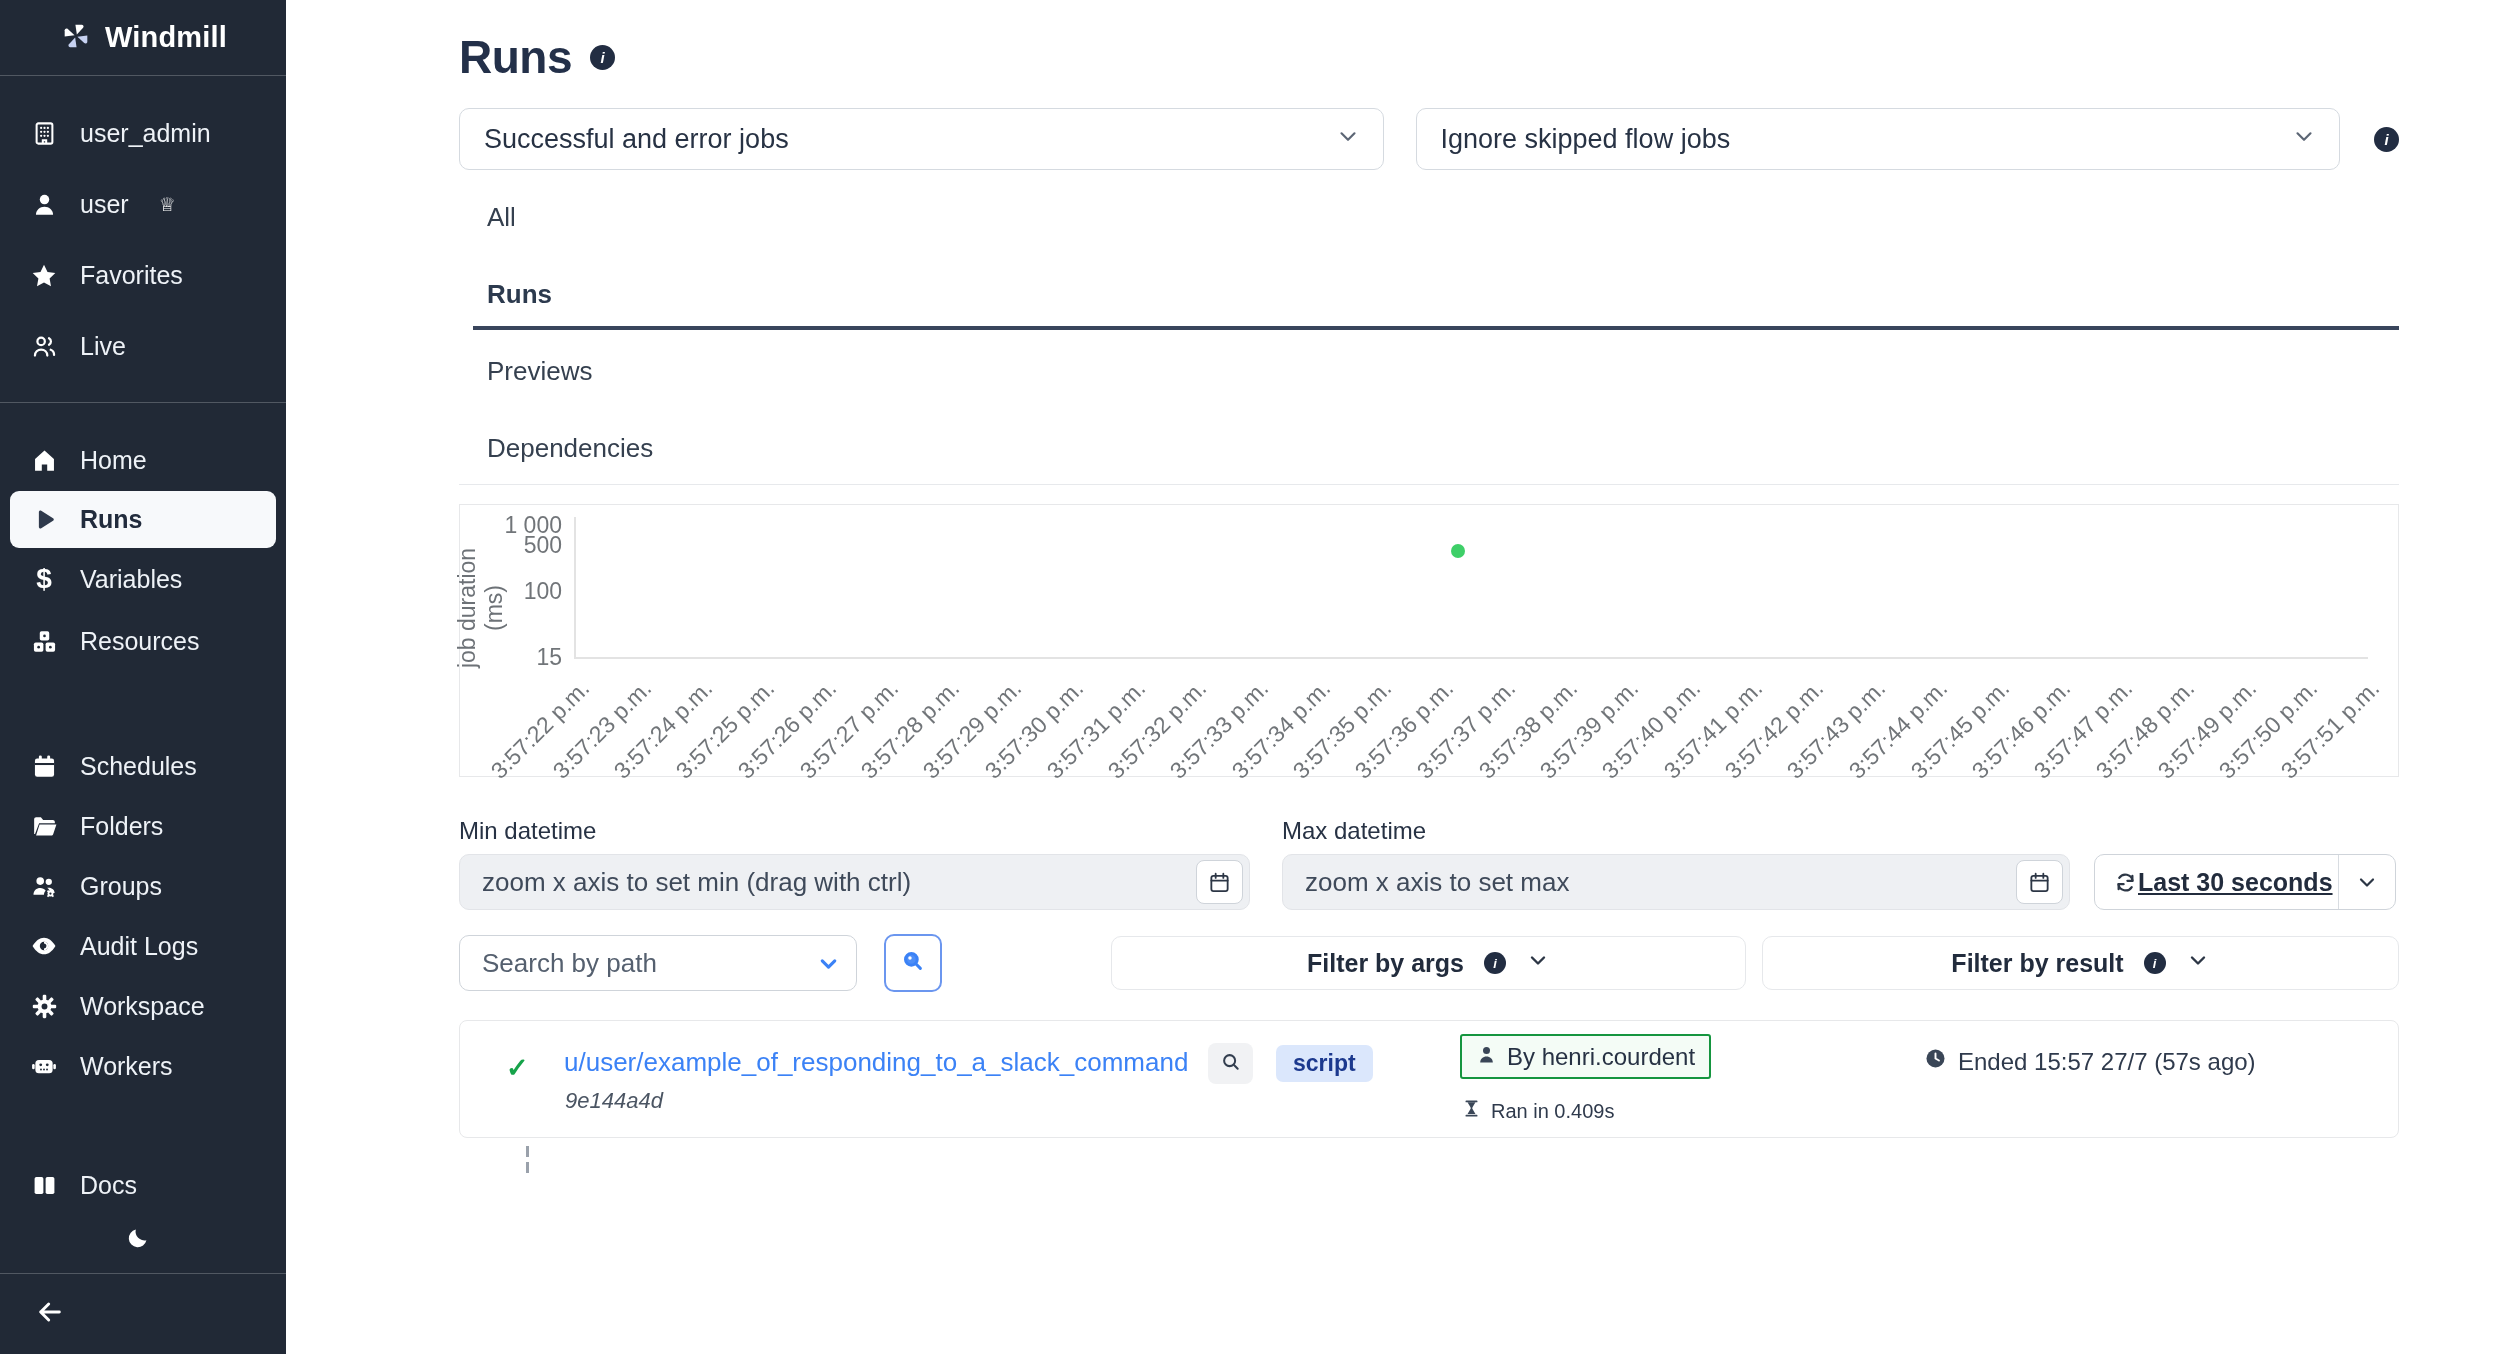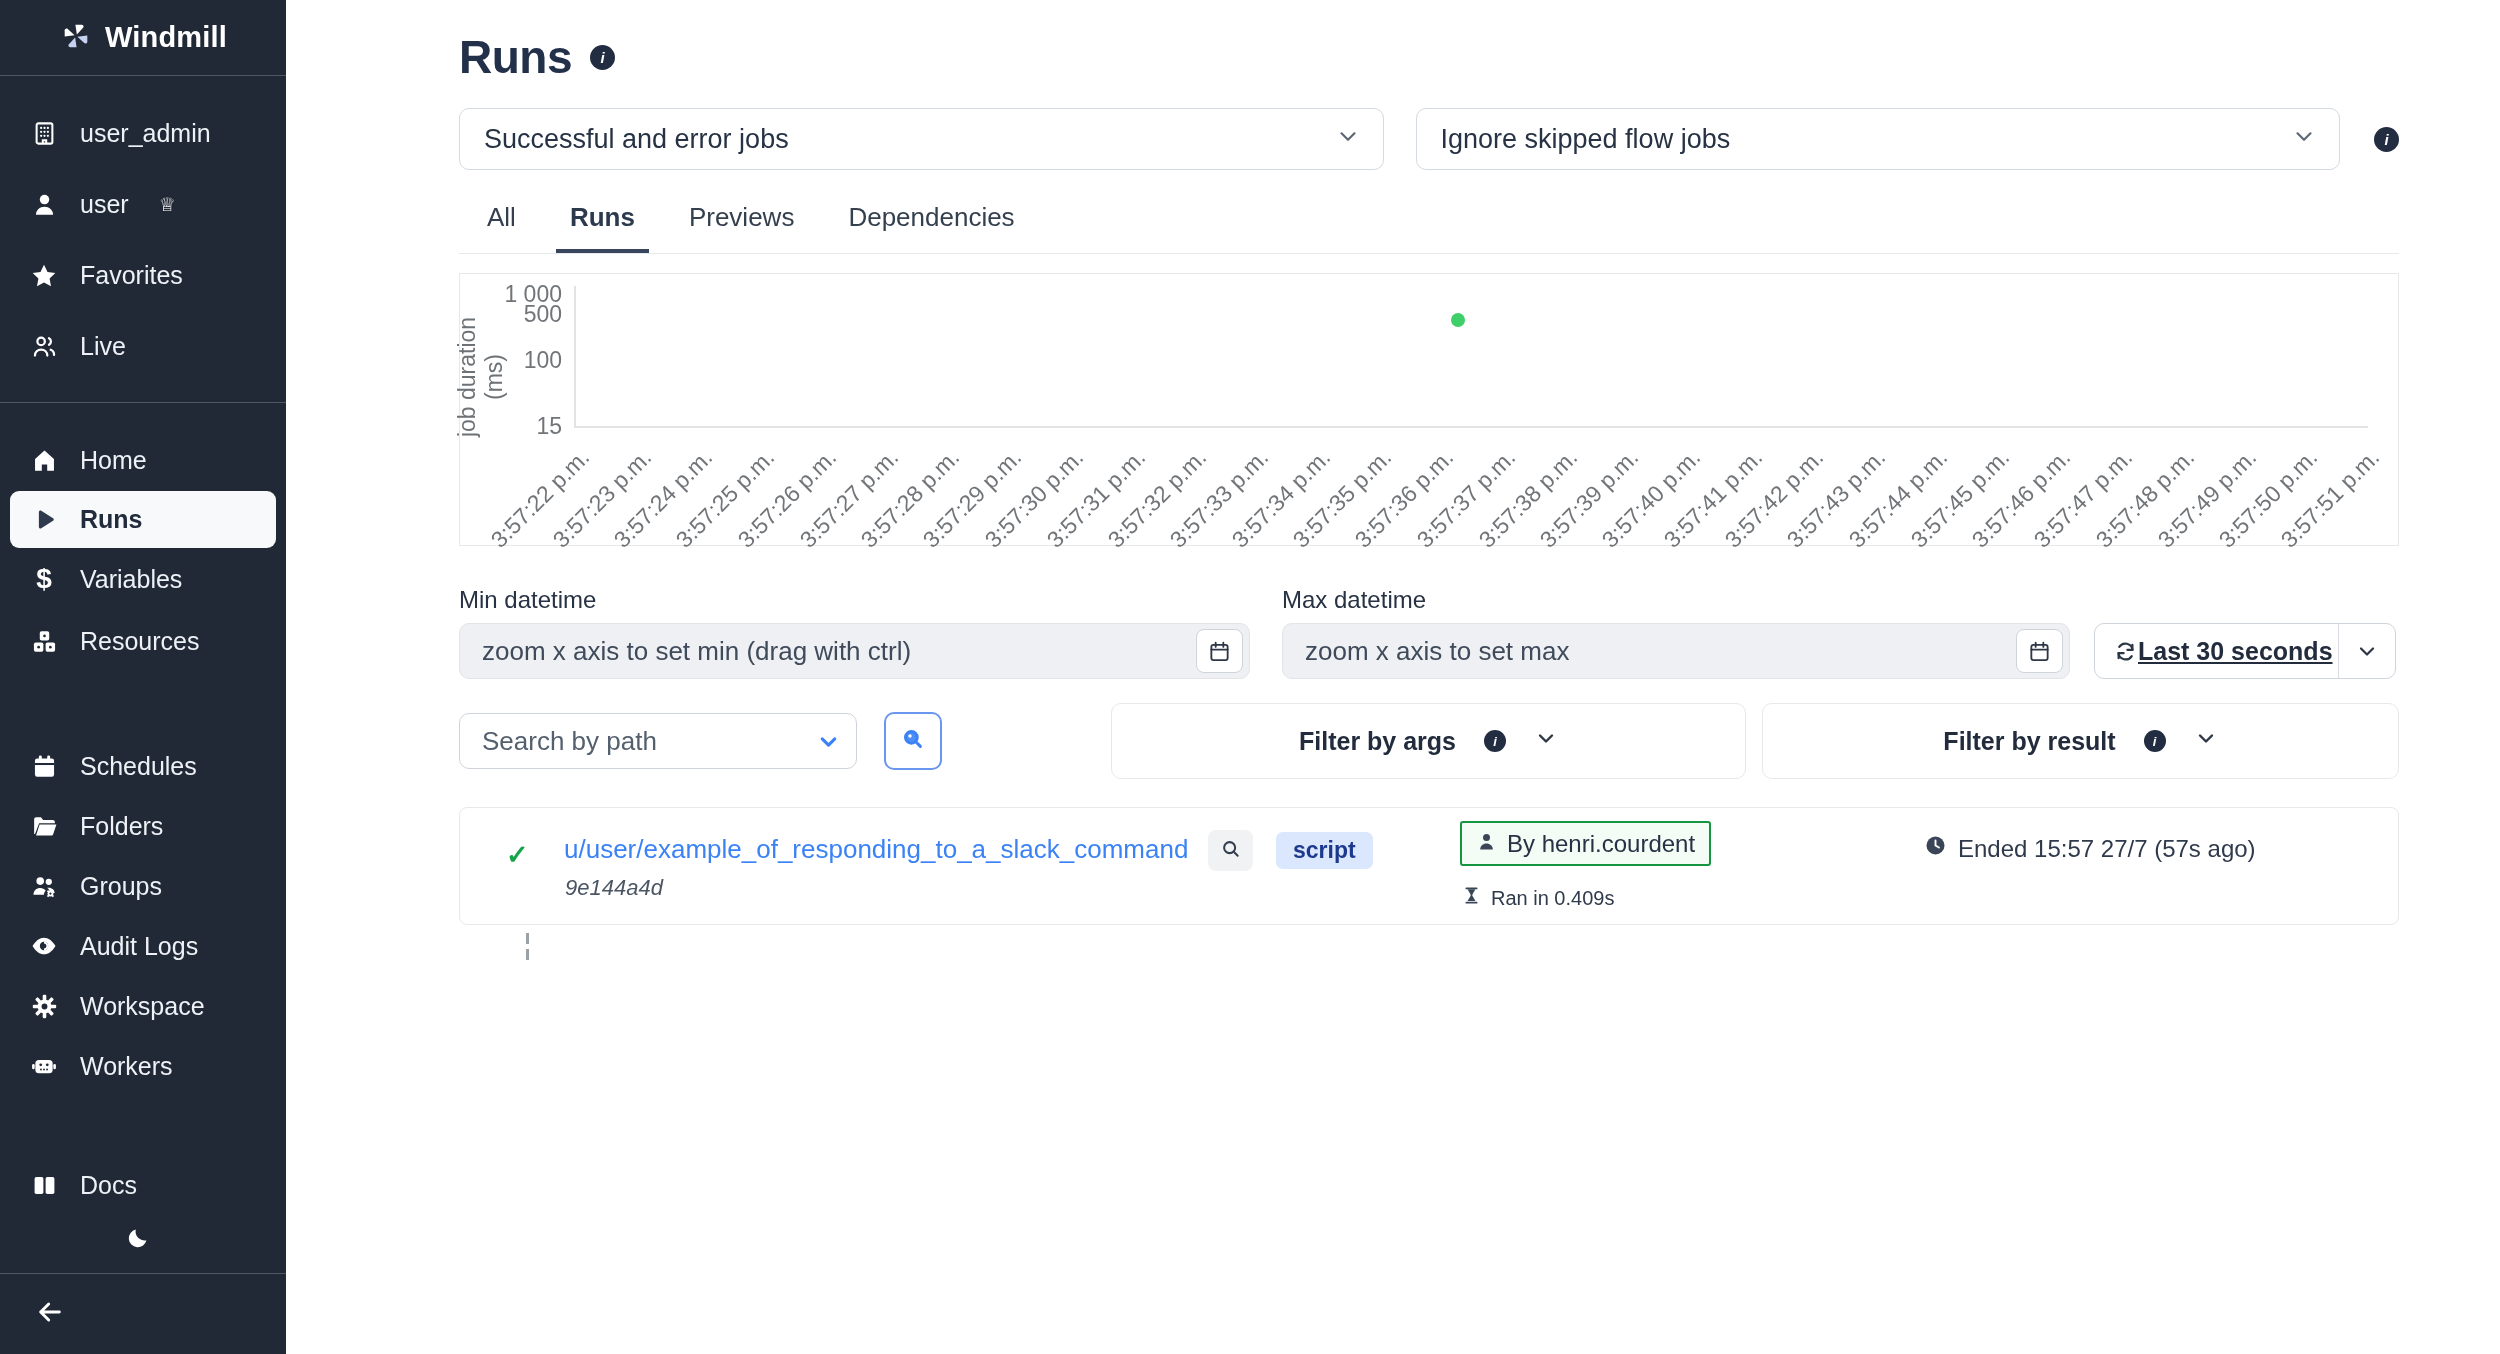--- a/index.html
+++ b/index.html
@@ -26,21 +26,21 @@
   
   .main { flex:1; padding:16px 101px 0 173px; position:relative; }
   .title-row { display:flex; align-items:center; gap:18px; margin-top:14px; }
   .page-title { font-size:46px; font-weight:800; color:#233049; letter-spacing:-0.5px; }
   .info-dot { width:25px; height:25px; border-radius:50%; background:#222d42; color:#fff; font-size:15px; font-weight:700; display:inline-flex; align-items:center; justify-content:center; font-style:italic; }
   .info-dot.sm { width:22px; height:22px; font-size:13px; }
 
   .select-row { display:flex; align-items:center; margin-top:24px; gap:32px; }
   .select-box { flex:1; height:62px; border:1px solid #d5dae0; border-radius:10px; display:flex; align-items:center; justify-content:space-between; padding:0 22px 0 24px; font-size:27px; color:#273244; background:#fff; cursor:pointer; }
 
-  .tabs-row { display:flex; margin-top:32px; border-bottom:1px solid #e7e9ec; gap:26px; padding-left:14px; }
+  .tabs-row { display:flex; margin-top:32px; border-bottom:1px solid #e7e9ec; gap:26px; padding-left:14px;flex-direction:column; }
   .tab { font-size:26px; color:#35404f; padding:0 14px 16px 14px; cursor:pointer; border-bottom:4px solid transparent; }
   .tab.active { font-weight:700; color:#2c3a4e; border-bottom-color:#39455c; }
 
   
   .chart-card { margin-top:19px; height:273px; border:1px solid #e7e8ea; position:relative; background:#fff; }
   .y-title { position:absolute; left:-64px; top:76px; width:170px; text-align:center; transform:rotate(-90deg); font-size:23px; color:#6d7277; }
   .ytick { position:absolute; left:28px; width:74px; text-align:right; font-size:23px; color:#717579; }
   .axis-v { position:absolute; left:114px; top:12px; width:2px; height:142px; background:#e3e3e3; }
   .axis-h { position:absolute; left:114px; top:152px; width:1794px; height:2px; background:#e3e3e3; }
   .xlabel { position:absolute; top:170px; transform:translateX(-100%) rotate(-45deg); transform-origin:100% 0; white-space:nowrap; font-size:23px; color:#717579; }
@@ -61,21 +61,21 @@
   .range-btn .vsep { width:1px; height:100%; background:#d8dce1; margin-left:auto; }
   .range-btn .chev { width:56px; display:flex; align-items:center; justify-content:center; }
 
   
   .search-row { display:flex; margin-top:24px; align-items:center; }
   .search-wrap { position:relative; width:398px; height:56px; }
   .search-input { width:100%; height:100%; border:1px solid #cfd4da; border-radius:10px; padding:0 56px 0 22px; font-size:26px; color:#4c586c; font-family:"Liberation Sans",sans-serif; }
   .search-input::placeholder { color:#55606f; opacity:1; }
   .search-chev { position:absolute; right:16px; top:16px; }
   .lens-btn { margin-left:27px; width:58px; height:58px; border:2px solid #6b96ef; border-radius:10px; background:#fff; display:flex; align-items:center; justify-content:center; cursor:pointer; }
-  .filter-btn { height:76px; border:1px solid #e6e8eb; border-radius:10px; background:#fff; display:flex; align-items:center; justify-content:center; gap:28px; font-size:25px; font-weight:700; color:#222c3d; cursor:pointer; }
+  .filter-btn { height:54px; border:1px solid #e6e8eb; border-radius:10px; background:#fff; display:flex; align-items:center; justify-content:center; gap:20px; font-size:25px; font-weight:700; color:#222c3d; cursor:pointer; }
   .filter-btn.args { width:635px; margin-left:auto; }
   .filter-btn.result { width:637px; margin-left:16px; }
 
   
   .run-card { margin-top:28px; height:118px; border:1px solid #e7e8ea; border-radius:8px; position:relative; background:#fff; }
   .run-check { position:absolute; left:46px; top:31px; font-size:27px; font-weight:700; color:#16a34a; }
   .run-link { position:absolute; left:104px; top:26px; font-size:26px; color:#3b82f6; text-decoration:none; cursor:pointer; }
   .run-lens { position:absolute; left:748px; top:22px; width:45px; height:41px; background:#f1f2f4; border-radius:8px; display:flex; align-items:center; justify-content:center; cursor:pointer; }
   .run-badge { position:absolute; left:816px; top:24px; height:37px; padding:8px 17px; background:#dbe7fc; border-radius:7px; font-size:23px; font-weight:700; color:#1c398e; display:flex; align-items:center; }
   .by-box { position:absolute; left:1000px; top:13px; height:45px; border:2px solid #15953f; background:#f4fcf6; border-radius:3px; display:flex; align-items:center; gap:10px; padding:0 14px; }

